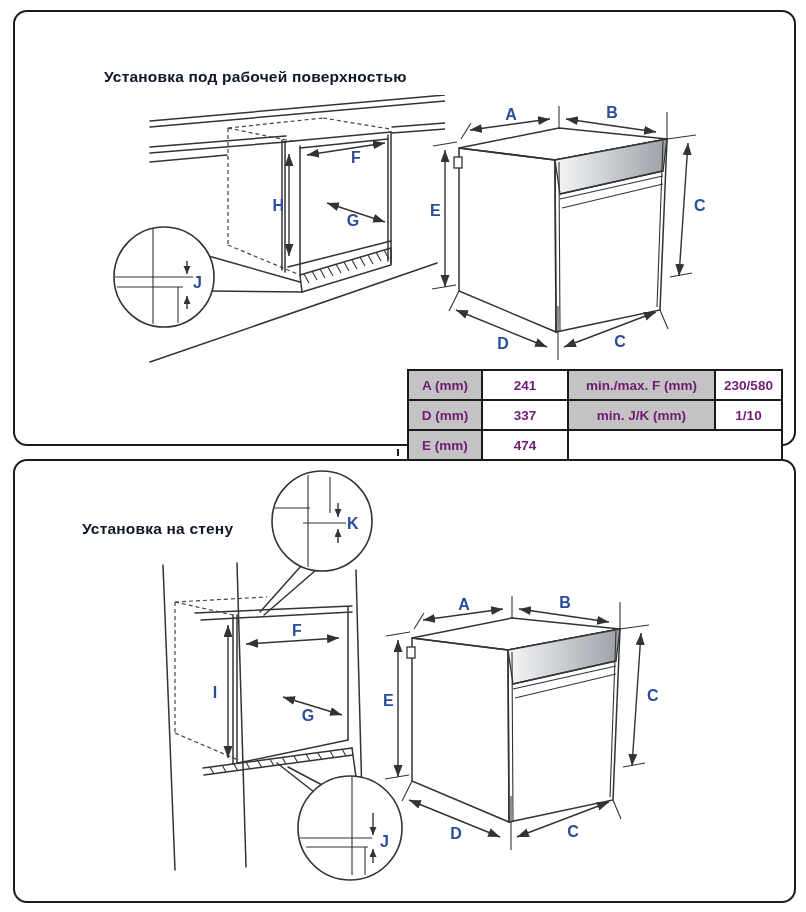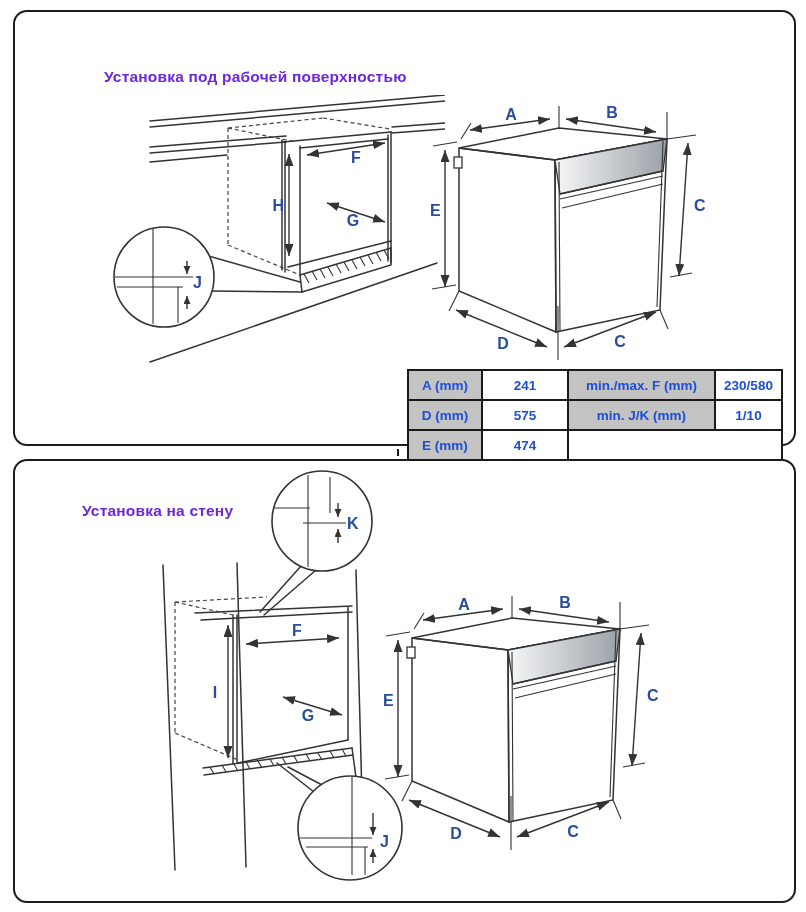--- a/index.html
+++ b/index.html
@@ -7,36 +7,36 @@
     position:relative;width:806px;height:912px;background:#fff;
     font-family:"Liberation Sans","DejaVu Sans",sans-serif;overflow:hidden;
   }
   .panel{
     position:absolute;border:2px solid #1c1c1c;border-radius:14px;background:#fff;z-index:1;
   }
   .panel-top{left:13px;top:10px;width:779px;height:432px;}
   .panel-bottom{left:13px;top:459px;width:779px;height:440px;}
   .panel-divider-tick{position:absolute;left:397px;top:449px;width:2px;height:7px;background:#1c1c1c;z-index:2;}
   .section-title{
-    position:absolute;font-size:15.5px;font-weight:bold;color:#6d28d9;
+    position:absolute;font-size:15.5px;font-weight:bold;color:#0f172a;
     letter-spacing:.2px;z-index:6;white-space:nowrap;
   }
   .title-1{left:104px;top:68px;}
-  .title-2{left:82px;top:502px;}
+  .title-2{left:82px;top:520px;}
   .diagram{position:absolute;z-index:4;}
   .svg-undercounter{left:100px;top:95px;}
   .svg-oven-top{left:430px;top:98px;}
   .svg-wall{left:60px;top:455px;}
   .svg-oven-bottom{left:383px;top:588px;}
   .dim-table{
     position:absolute;left:407px;top:369px;border-collapse:collapse;background:#fff;z-index:10;
   }
   .dim-table td{
     border:2px solid #1a1a1a;height:28px;padding:0 2px;
-    font-size:13.5px;font-weight:bold;color:#1d4ed8;text-align:center;
+    font-size:13.5px;font-weight:bold;color:#701a75;text-align:center;
     font-family:"Liberation Sans","DejaVu Sans",sans-serif;
   }
   .dim-table td.hdr{background:#c3c3c3;}
   .dim-label{
     fill:#2a4d9b;font-family:"Liberation Sans","DejaVu Sans",sans-serif;
     font-size:16px;font-weight:bold;
   }
   .ln{stroke:#333;stroke-width:1.5;fill:none;stroke-linecap:round;}
   .dimln{stroke:#333;stroke-width:1.4;fill:none;}
   .dash{stroke:#444;stroke-width:1.2;fill:none;stroke-dasharray:4 3;}
@@ -178,21 +178,21 @@
       </colgroup>
     <tbody>
       <tr>
         <td class="hdr">A (mm)</td>
         <td>241</td>
         <td class="hdr">min./max. F (mm)</td>
         <td>230/580</td>
       </tr>
       <tr>
         <td class="hdr">D (mm)</td>
-        <td>575</td>
+        <td>337</td>
         <td class="hdr">min. J/K (mm)</td>
         <td>1/10</td>
       </tr>
       <tr>
         <td class="hdr">E (mm)</td>
         <td>474</td>
         <td colspan="2"></td>
       </tr>
     </tbody>
   </table>

